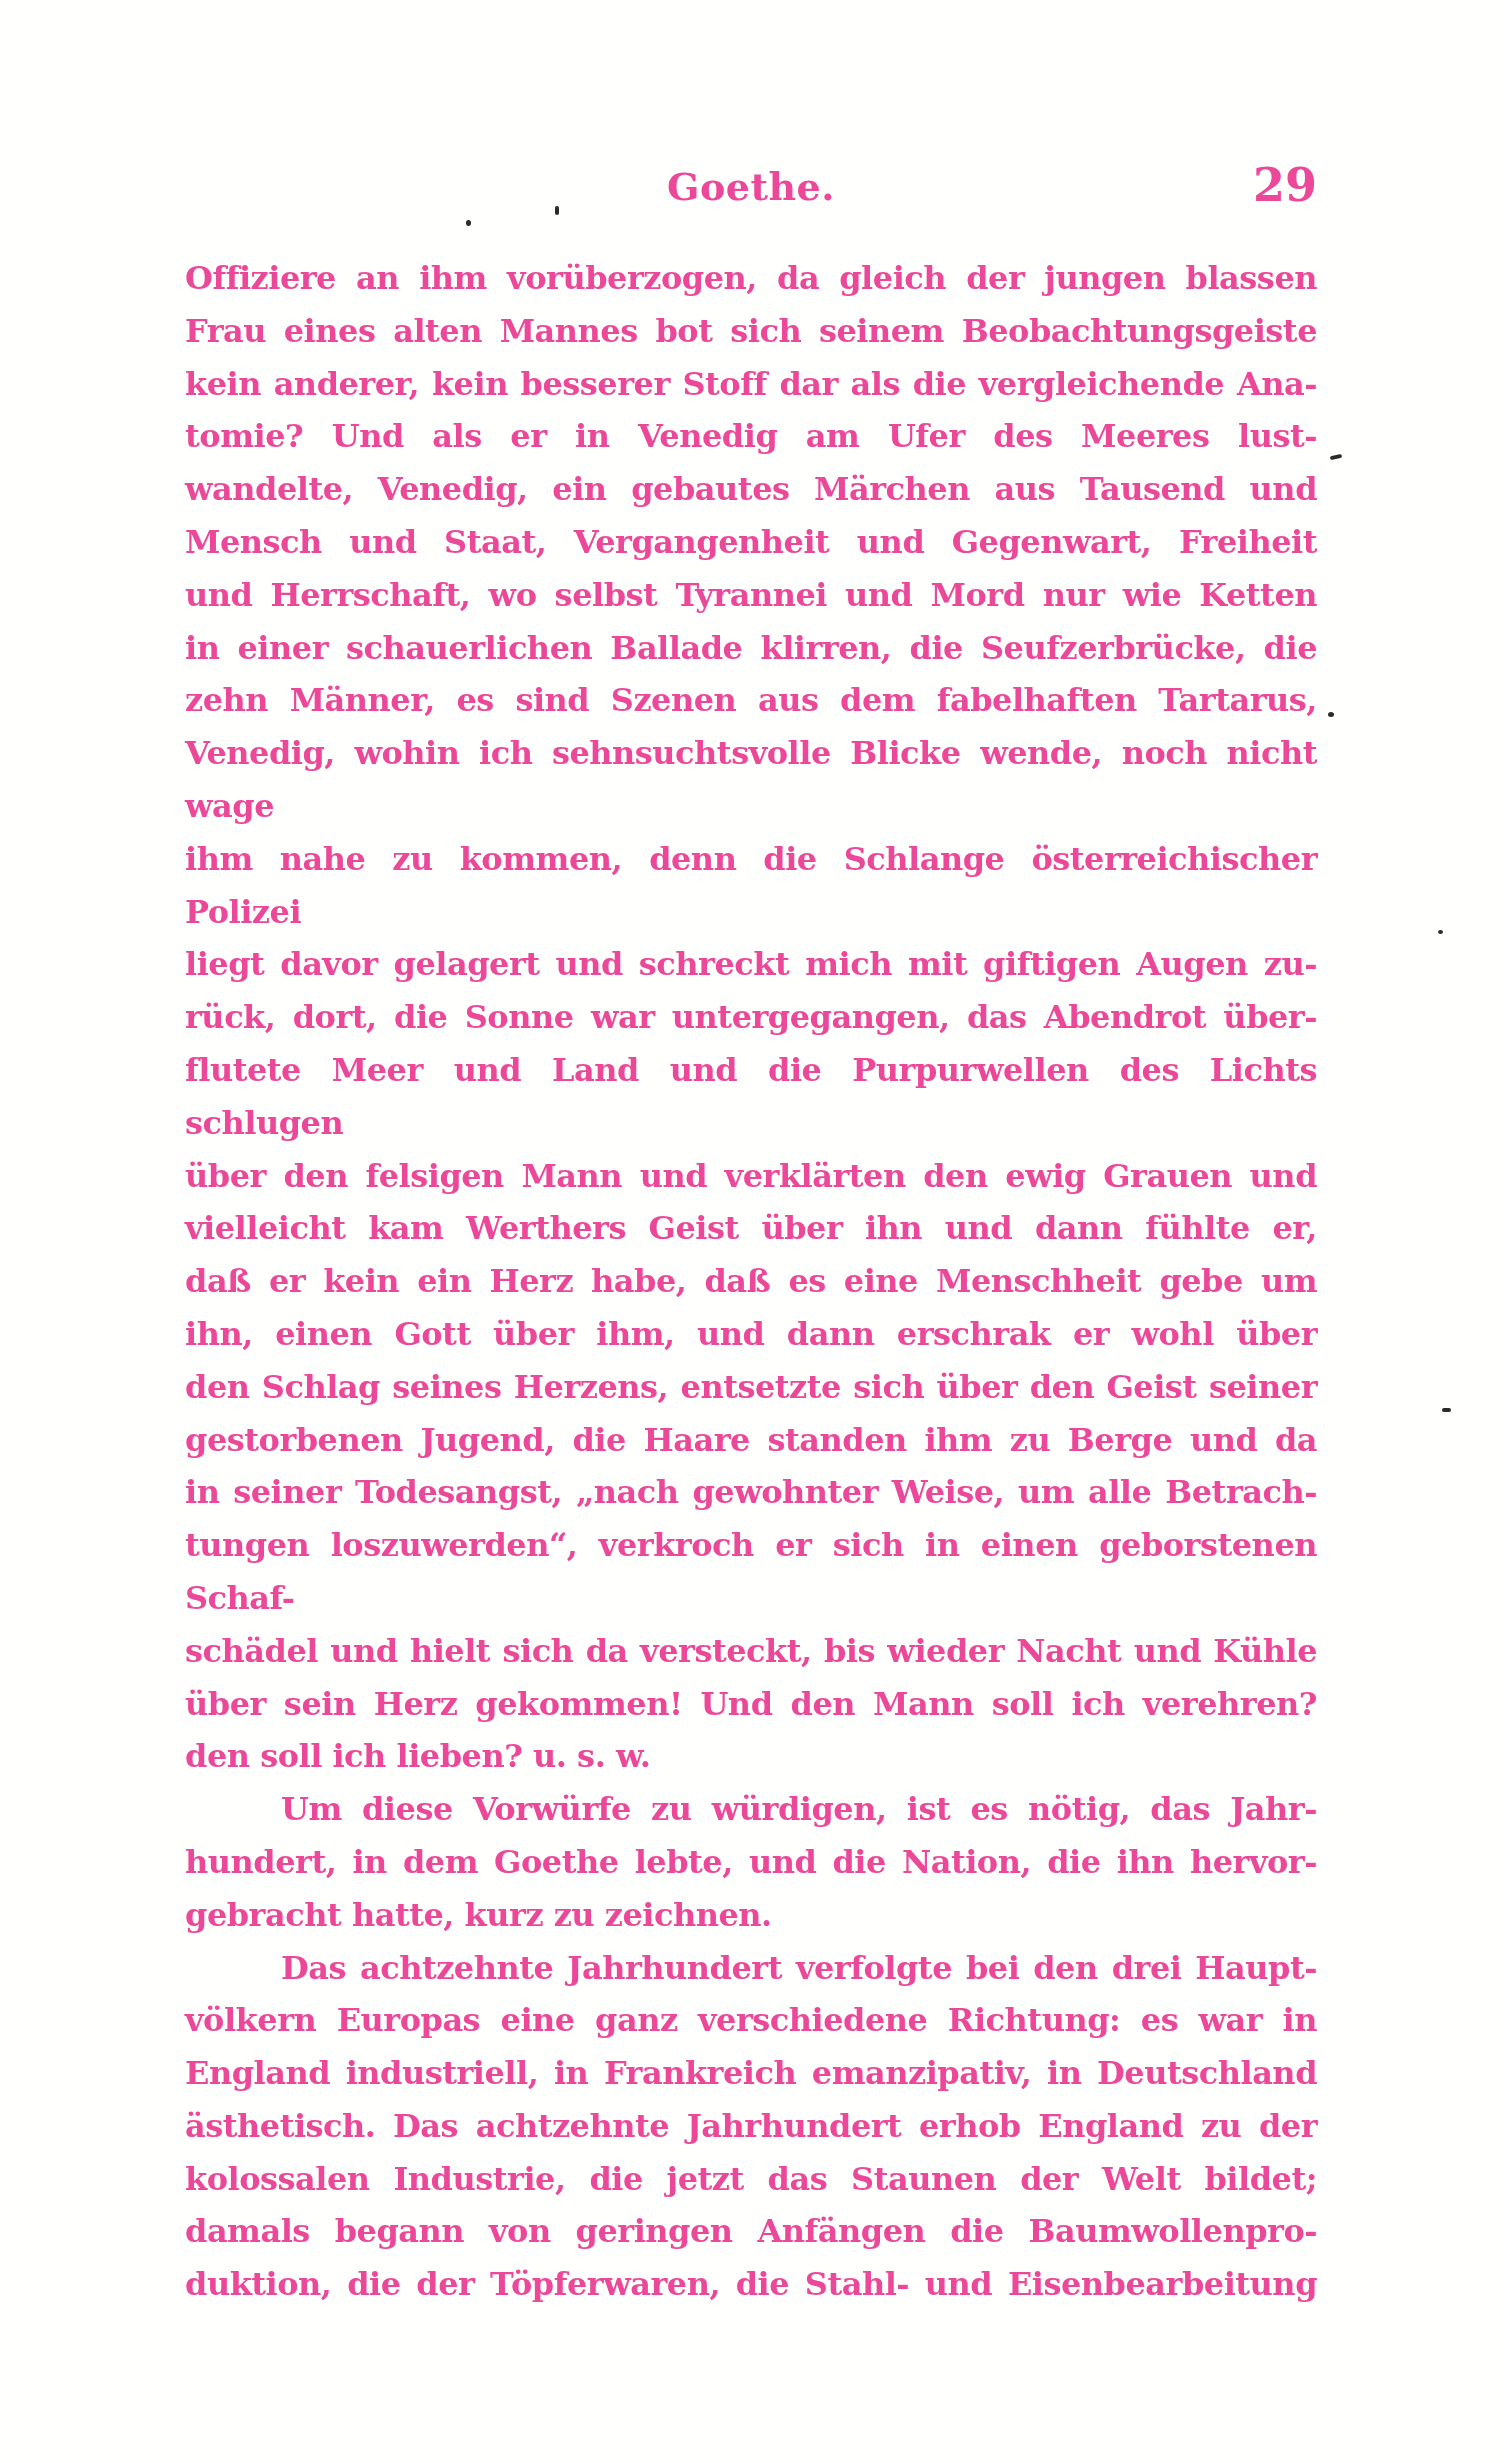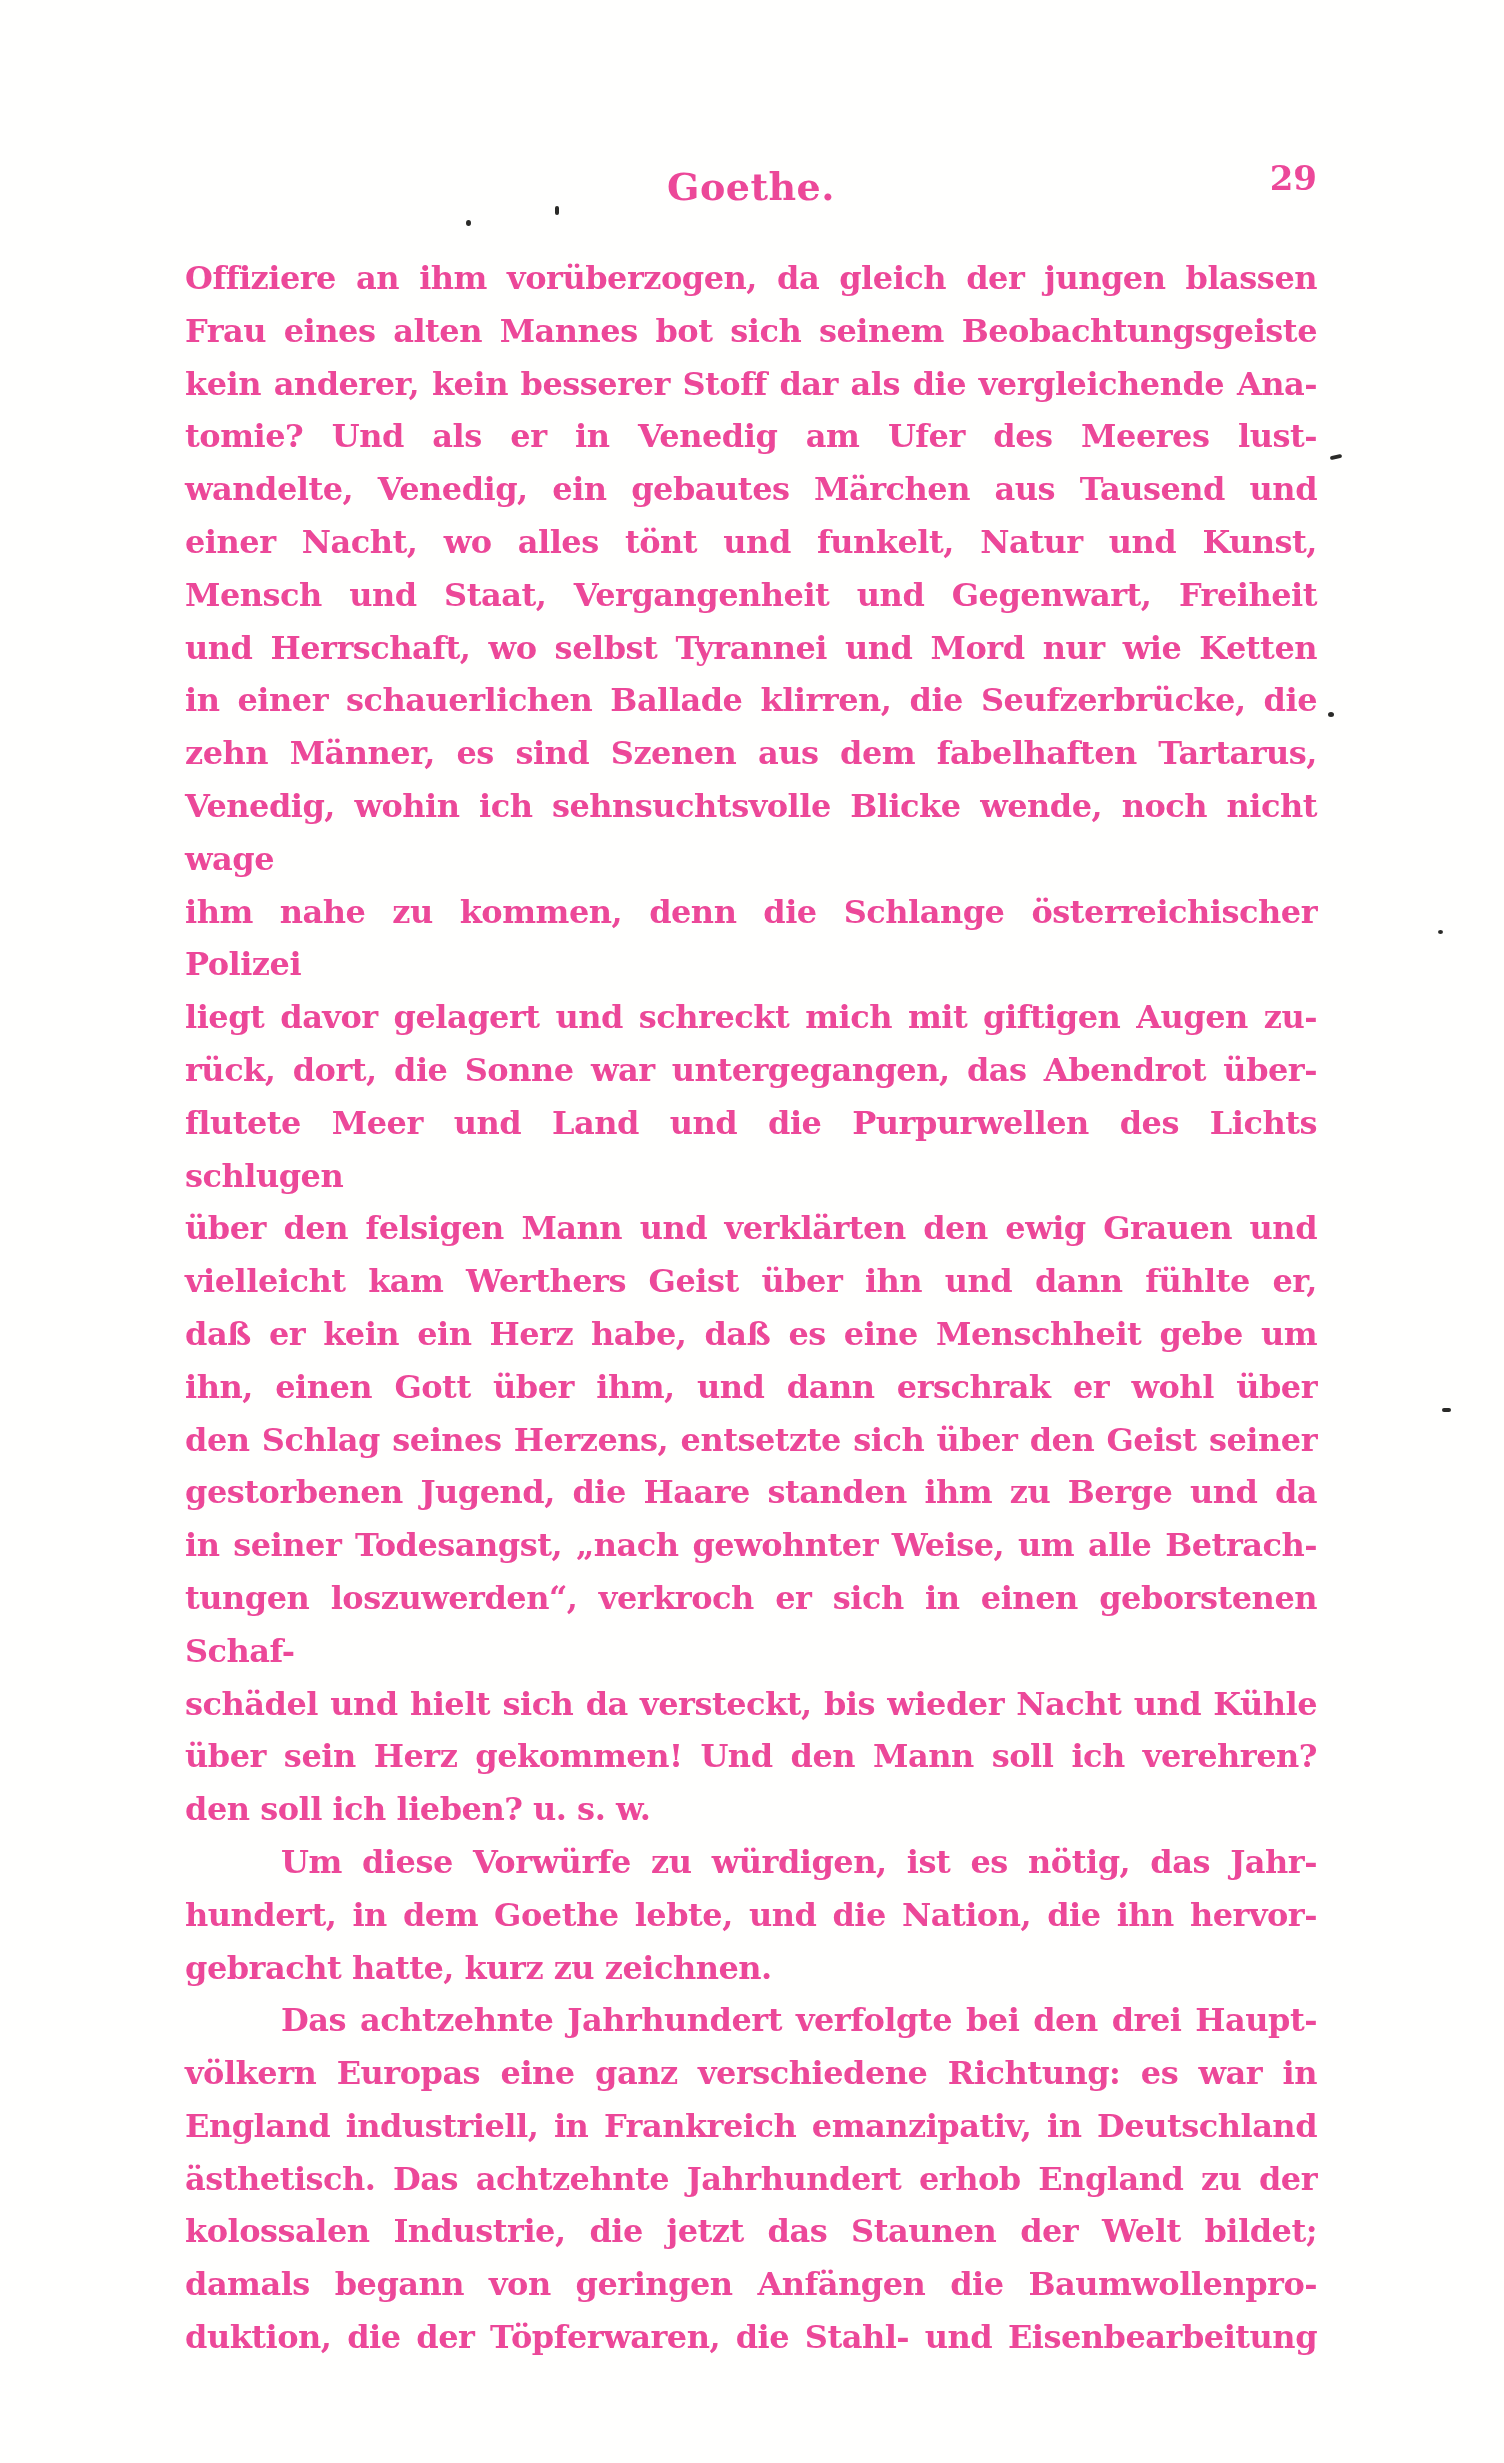--- a/index.html
+++ b/index.html
@@ -31,21 +31,21 @@
     top: 6px;
     text-align: center;
     font-size: 38px;
     font-weight: 700;
     letter-spacing: 0.5px;
   }
   .page-number {
     position: absolute;
     right: 0;
     top: 0;
-    font-size: 34px;
+    font-size: 46px;
     font-weight: 700;
   }
   
   .textblock {
     position: absolute;
     left: 185px;
     top: 252px;
     width: 1132px;
     font-size: 32px;
     font-weight: 700;
@@ -78,21 +78,20 @@
   </div>
 
   <div class="textblock">
 
     <div class="paragraph">
       <div class="line">Offiziere an ihm vorüberzogen, da gleich der jungen blassen</div>
       <div class="line">Frau eines alten Mannes bot sich seinem Beobachtungsgeiste</div>
       <div class="line">kein anderer, kein besserer Stoff dar als die vergleichende Ana-</div>
       <div class="line">tomie? Und als er in Venedig am Ufer des Meeres lust-</div>
       <div class="line">wandelte, Venedig, ein gebautes Märchen aus Tausend und</div>
-      <div class="line">einer Nacht, wo alles tönt und funkelt, Natur und Kunst,</div>
       <div class="line">Mensch und Staat, Vergangenheit und Gegenwart, Freiheit</div>
       <div class="line">und Herrschaft, wo selbst Tyrannei und Mord nur wie Ketten</div>
       <div class="line">in einer schauerlichen Ballade klirren, die Seufzerbrücke, die</div>
       <div class="line">zehn Männer, es sind Szenen aus dem fabelhaften Tartarus,</div>
       <div class="line">Venedig, wohin ich sehnsuchtsvolle Blicke wende, noch nicht wage</div>
       <div class="line">ihm nahe zu kommen, denn die Schlange österreichischer Polizei</div>
       <div class="line">liegt davor gelagert und schreckt mich mit giftigen Augen zu-</div>
       <div class="line">rück, dort, die Sonne war untergegangen, das Abendrot über-</div>
       <div class="line">flutete Meer und Land und die Purpurwellen des Lichts schlugen</div>
       <div class="line">über den felsigen Mann und verklärten den ewig Grauen und</div>

